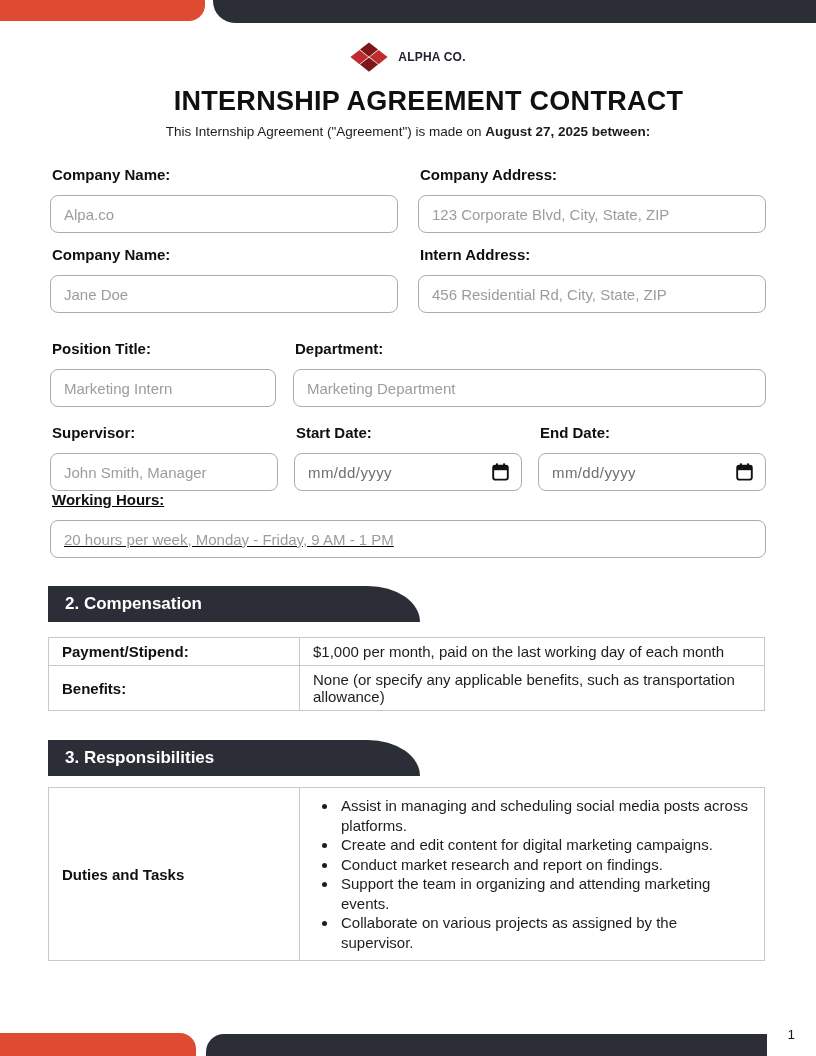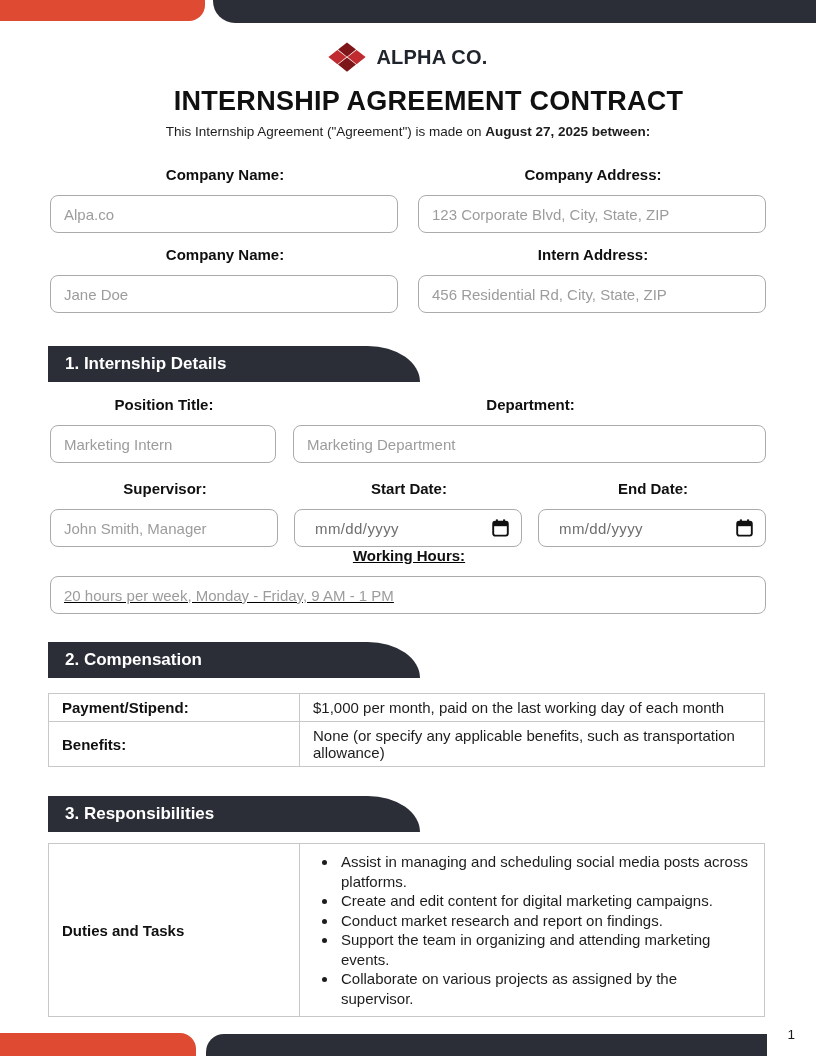--- a/index.html
+++ b/index.html
@@ -8,41 +8,41 @@
 
   
   .top-red{position:absolute;top:0;left:0;width:205px;height:21px;background:#de4a32;border-bottom-right-radius:16px;}
   .top-dark{position:absolute;top:0;left:213px;right:0;height:23px;background:#2b2d37;border-bottom-left-radius:22px;}
   .bottom-red{position:absolute;bottom:0;left:0;width:196px;height:23px;background:#de4a32;border-top-right-radius:16px;}
   .bottom-dark{position:absolute;bottom:0;left:206px;width:561px;height:22px;background:#2b2d37;border-top-left-radius:18px;}
   .page-number{position:absolute;right:21px;bottom:14px;font-size:13.5px;color:#1a1a1a;}
 
   
   .logo-row{padding-top:42px;display:flex;align-items:center;justify-content:center;gap:10px;}
-  .logo-text{font-size:20px;font-weight:700;color:#20242c;letter-spacing:0.2px;}
+  .logo-text{font-size:12px;font-weight:700;color:#20242c;letter-spacing:0.2px;}
 
   
   .doc-title{margin:14px 0 0;font-size:27px;font-weight:700;text-align:center;color:#101010;letter-spacing:0.3px;padding-left:41px;}
   .doc-sub{margin-top:7px;font-size:13.5px;color:#1c1c1c;text-align:center;}
   .doc-sub b{font-weight:700;}
 
   .content{padding:0 50px;}
 
   
   .parties{margin-top:27px;display:grid;grid-template-columns:1fr 1fr;column-gap:20px;}
   .field{margin-bottom:13px;}
-  .field-label{font-size:15px;font-weight:700;color:#0f0f0f;margin:0 0 12px 2px;text-align:center;}
+  .field-label{font-size:15px;font-weight:700;color:#0f0f0f;margin:0 0 12px 2px;}
   .text-input{box-sizing:border-box;display:block;width:100%;height:38px;border:1px solid #ababab;
     border-radius:8px;padding:0 13px;font-size:15px;color:#444;background:#fff;outline:none;
     font-family:"Liberation Sans","DejaVu Sans",sans-serif;}
   .text-input::placeholder{color:#9c9c9c;opacity:1;}
 
   .date-input{box-sizing:border-box;height:38px;border:1px solid #ababab;border-radius:8px;
     background:#fff;display:flex;align-items:center;justify-content:space-between;
-    padding:0 12px 0 20px;font-size:15px;color:#6f6f6f;letter-spacing:0.4px;cursor:default;}
+    padding:0 12px 0 13px;font-size:15px;color:#6f6f6f;letter-spacing:0.4px;cursor:default;}
   .date-input svg{flex:0 0 auto;}
 
   
   .section-header{margin:20px 0 0 -2px;width:372px;height:36px;background:#2b2d37;
     border-top-right-radius:52px 36px;color:#fff;font-size:17px;font-weight:700;
     line-height:36px;padding-left:17px;box-sizing:border-box;}
   .section-header.mt-28{margin-top:28px;}
   .section-header.mt-29{margin-top:29px;}
 
   .grid-a{display:grid;grid-template-columns:226px 1fr;gap:17px;margin-top:14px;}
@@ -94,21 +94,20 @@
       <div class="field">
         <div class="field-label">Company Name:</div>
         <input class="text-input" type="text" placeholder="Jane Doe" style="">
       </div>
       <div class="field">
         <div class="field-label">Intern Address:</div>
         <input class="text-input" type="text" placeholder="456 Residential Rd, City, State, ZIP" style="">
       </div>
     </div>
 
-    <div class="section-header">1. Internship Details</div>
 
     <div class="grid-a">
       <div>
         <div class="field-label">Position Title:</div>
         <input class="text-input" type="text" placeholder="Marketing Intern" style="">
       </div>
       <div>
         <div class="field-label">Department:</div>
         <input class="text-input" type="text" placeholder="Marketing Department" style="">
       </div>

